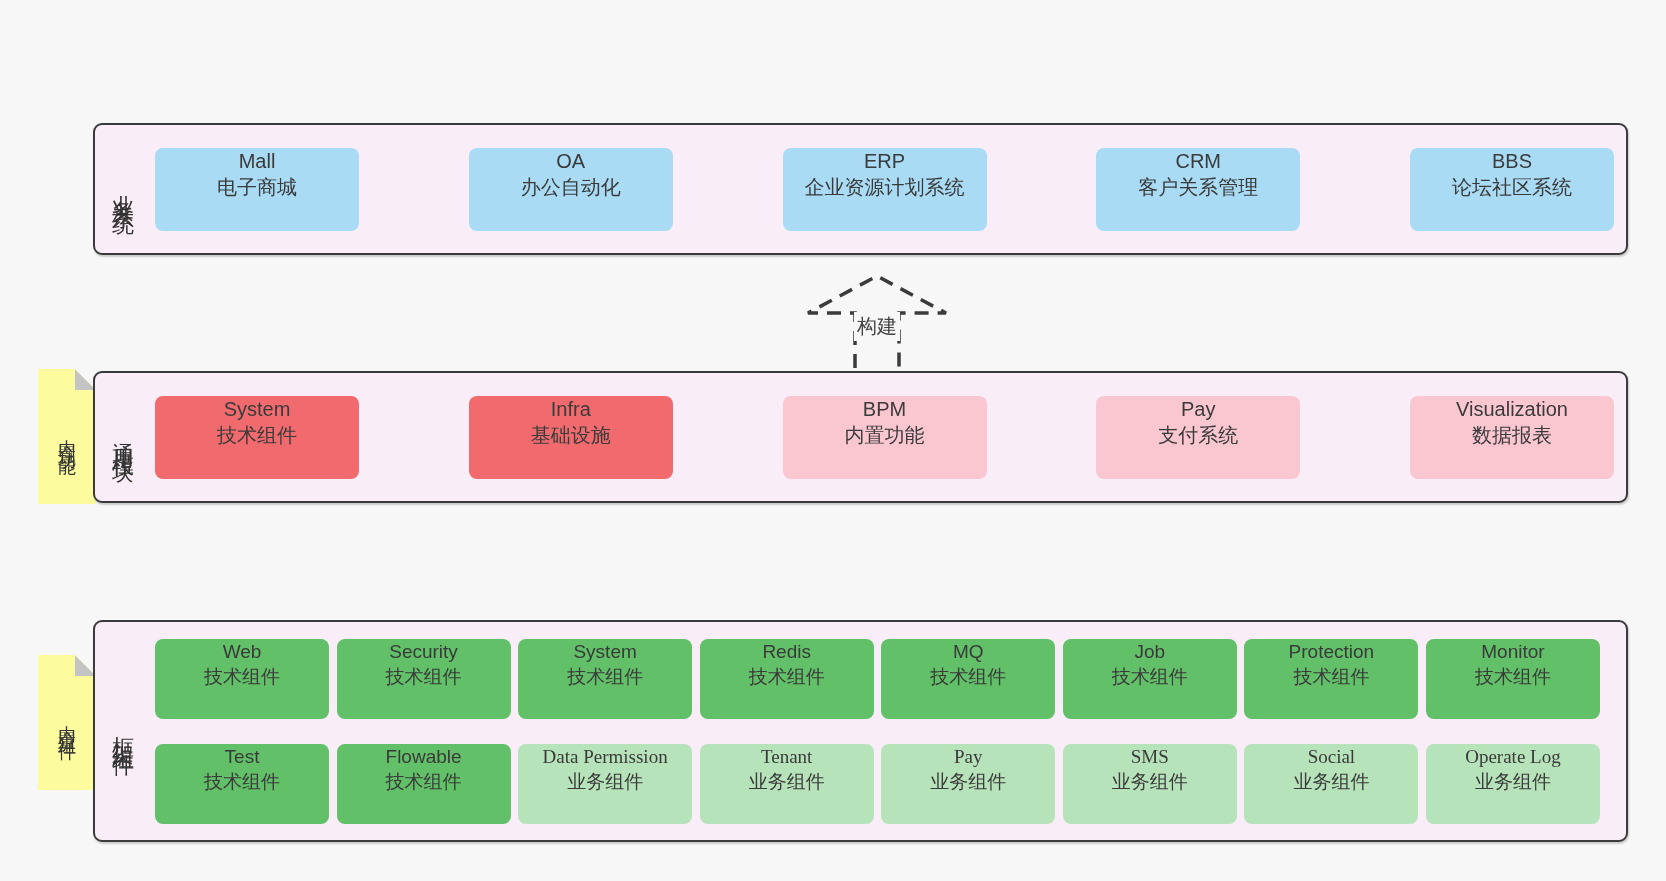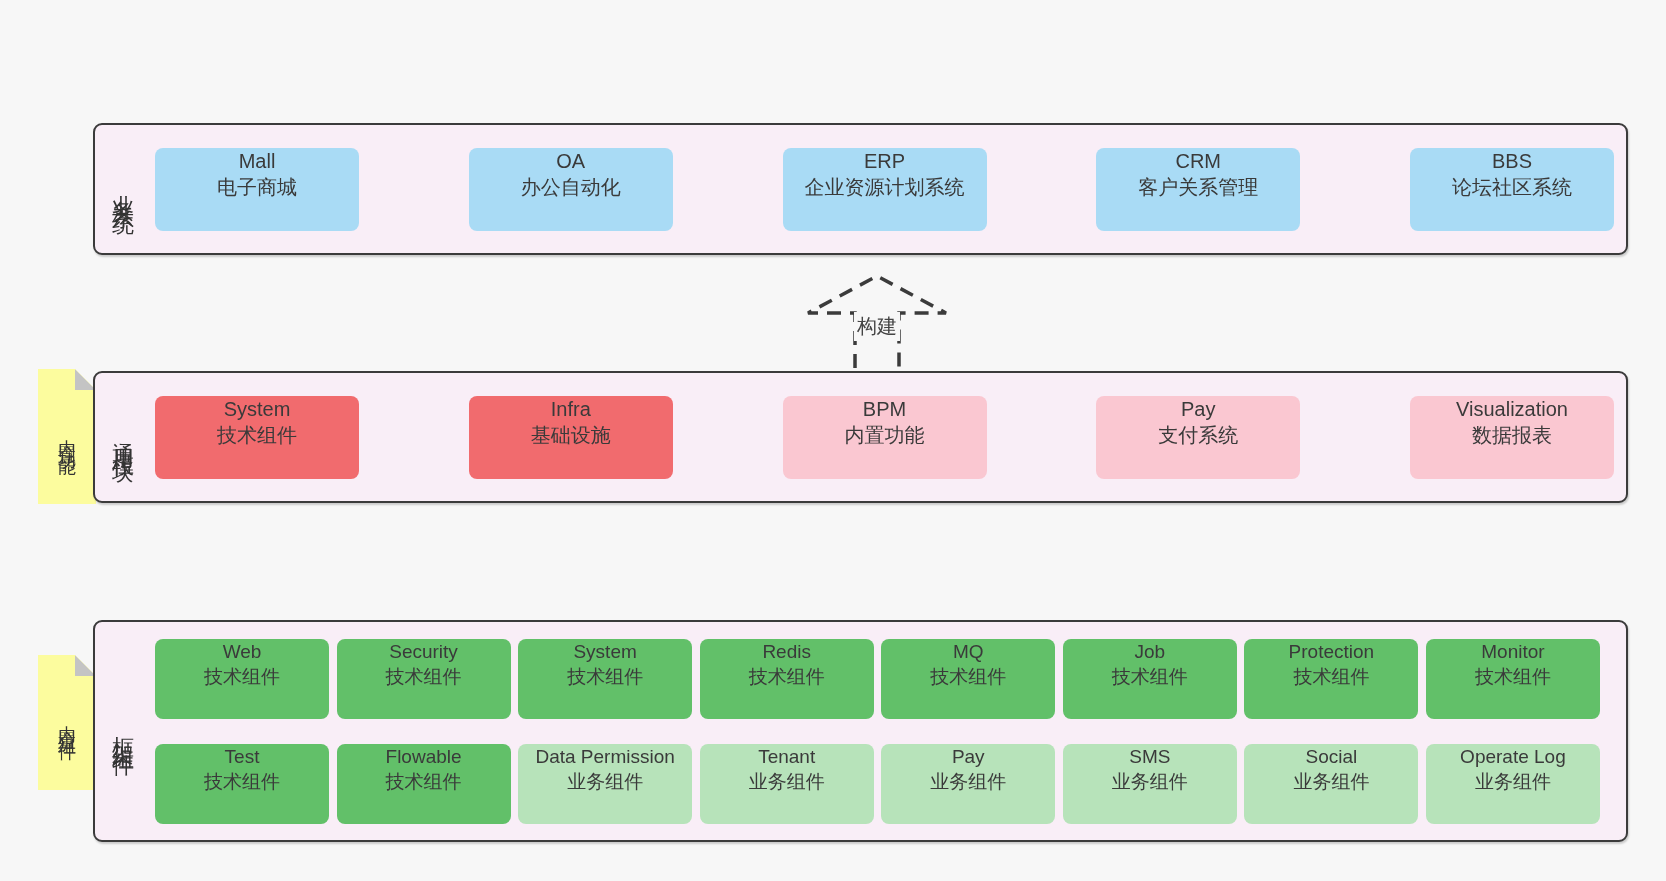--- a/index.html
+++ b/index.html
@@ -33,21 +33,21 @@
     box-sizing:border-box;border-radius:8px;
     display:flex;flex-direction:column;align-items:center;
     text-align:center;line-height:1.32;
   }
   .cols-6 .box{width:204px;height:83px;font-size:20px;}
   .cols-8 .box{width:174px;height:80px;font-size:19px;}
   .box.blue{background:var(--blue,#a9dbf5);}
   .box.red{background:var(--red,#f16b6e);}
   .box.pink{background:var(--pink,#fac7d1);}
   .box.green{background:var(--green,#62c069);}
-  .box.light_green{background:var(--light_green,#b7e3ba);}
+  .box.light_green{background:var(--light_green,#b7e3ba);font-family:Liberation Serif, serif;}
   
   .sticky{
     position:absolute;left:38px;width:58px;z-index:0;
     background:var(--sticky_yellow,#fcfc9e);
     clip-path:polygon(0 0,calc(100% - 21px) 0,100% 21px,100% 100%,0 100%);
     display:flex;align-items:center;justify-content:center;
     box-shadow:1px 2px 2px rgba(0,0,0,.2);
   }
   #sticky-1{top:369px;height:135px;}
   #sticky-2{top:655px;height:135px;}

